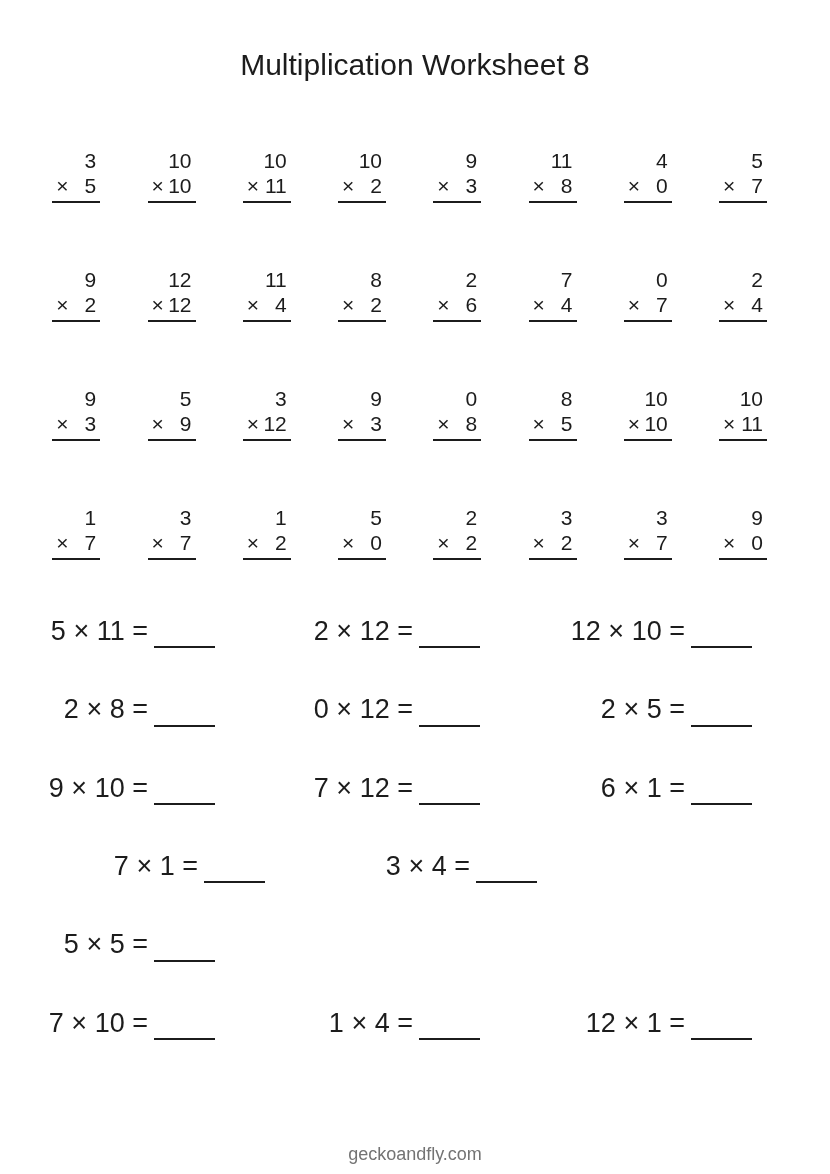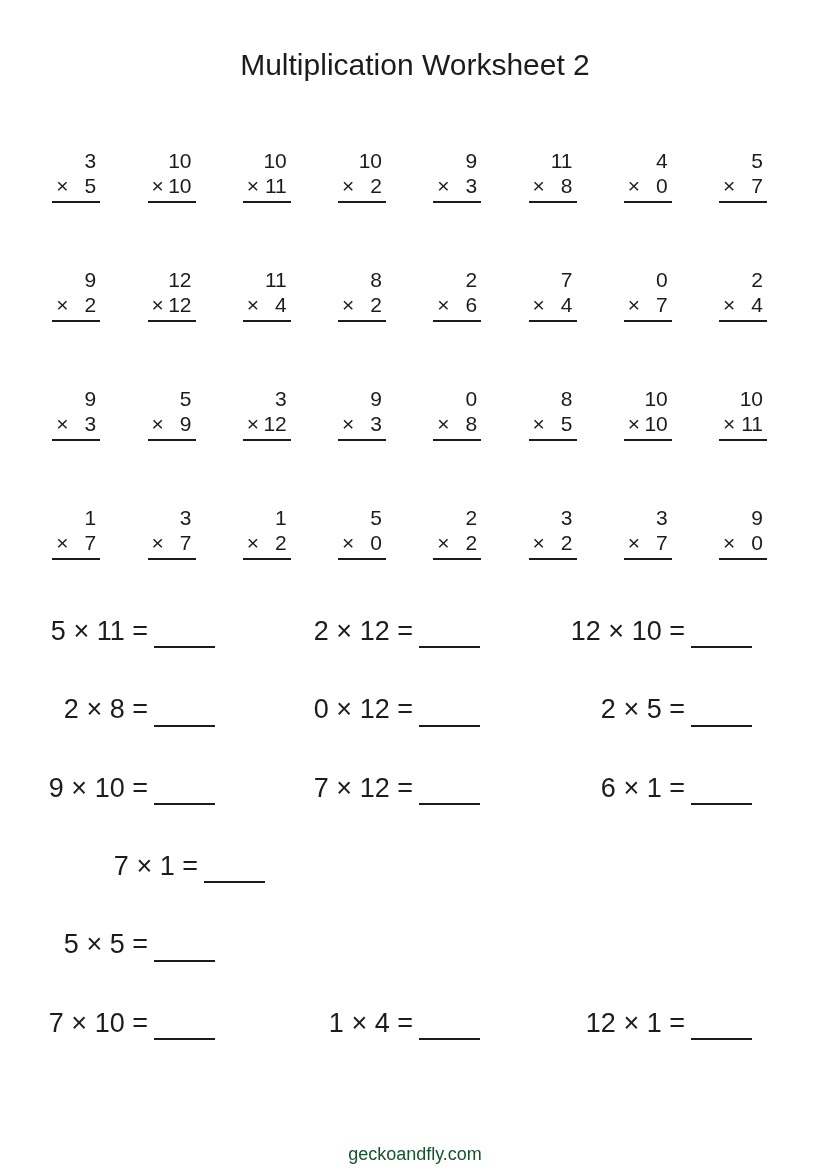--- a/index.html
+++ b/index.html
@@ -43,29 +43,29 @@
     display:inline-block;
     width:61px; height:1.05em;
     border-bottom:2.5px solid #1c1c1c;
     vertical-align:-0.3em;
     margin-left:6px;
   }
   .footer {
     margin-top:104px;
     text-align:center;
     font-size:18px; line-height:21px;
-    color:#14532d;
+    color:#737373;
   }
 </style>
 </head>
 <body>
 
 <div class="page">
 
-  <h1 class="title">Multiplication Worksheet 2</h1>
+  <h1 class="title">Multiplication Worksheet 8</h1>
 
   <div class="vsec">
 
     <div class="vrow">
       <div class="vp">
           <div class="t">3</div>
           <div class="b">
             <span>×</span>
             <span>5</span>
           </div>
@@ -347,20 +347,21 @@
     </div>
 
     <div class="erow">
       <div class="ec ec1"><span>9</span> <span>×</span> <span>10</span> <span>=</span><span class="blank"></span></div>
       <div class="ec ec2"><span>7</span> <span>×</span> <span>12</span> <span>=</span><span class="blank"></span></div>
       <div class="ec ec3"><span>6</span> <span>×</span> <span>1</span> <span>=</span><span class="blank"></span></div>
     </div>
 
     <div class="erow">
       <div class="ec ec2"><span>7</span> <span>×</span> <span>1</span> <span>=</span><span class="blank"></span></div>
+      <div class="ec ec3"><span>3</span> <span>×</span> <span>4</span> <span>=</span><span class="blank"></span></div>
     </div>
 
     <div class="erow">
       <div class="ec ec1"><span>5</span> <span>×</span> <span>5</span> <span>=</span><span class="blank"></span></div>
     </div>
 
     <div class="erow">
       <div class="ec ec1"><span>7</span> <span>×</span> <span>10</span> <span>=</span><span class="blank"></span></div>
       <div class="ec ec2"><span>1</span> <span>×</span> <span>4</span> <span>=</span><span class="blank"></span></div>
       <div class="ec ec3"><span>12</span> <span>×</span> <span>1</span> <span>=</span><span class="blank"></span></div>

